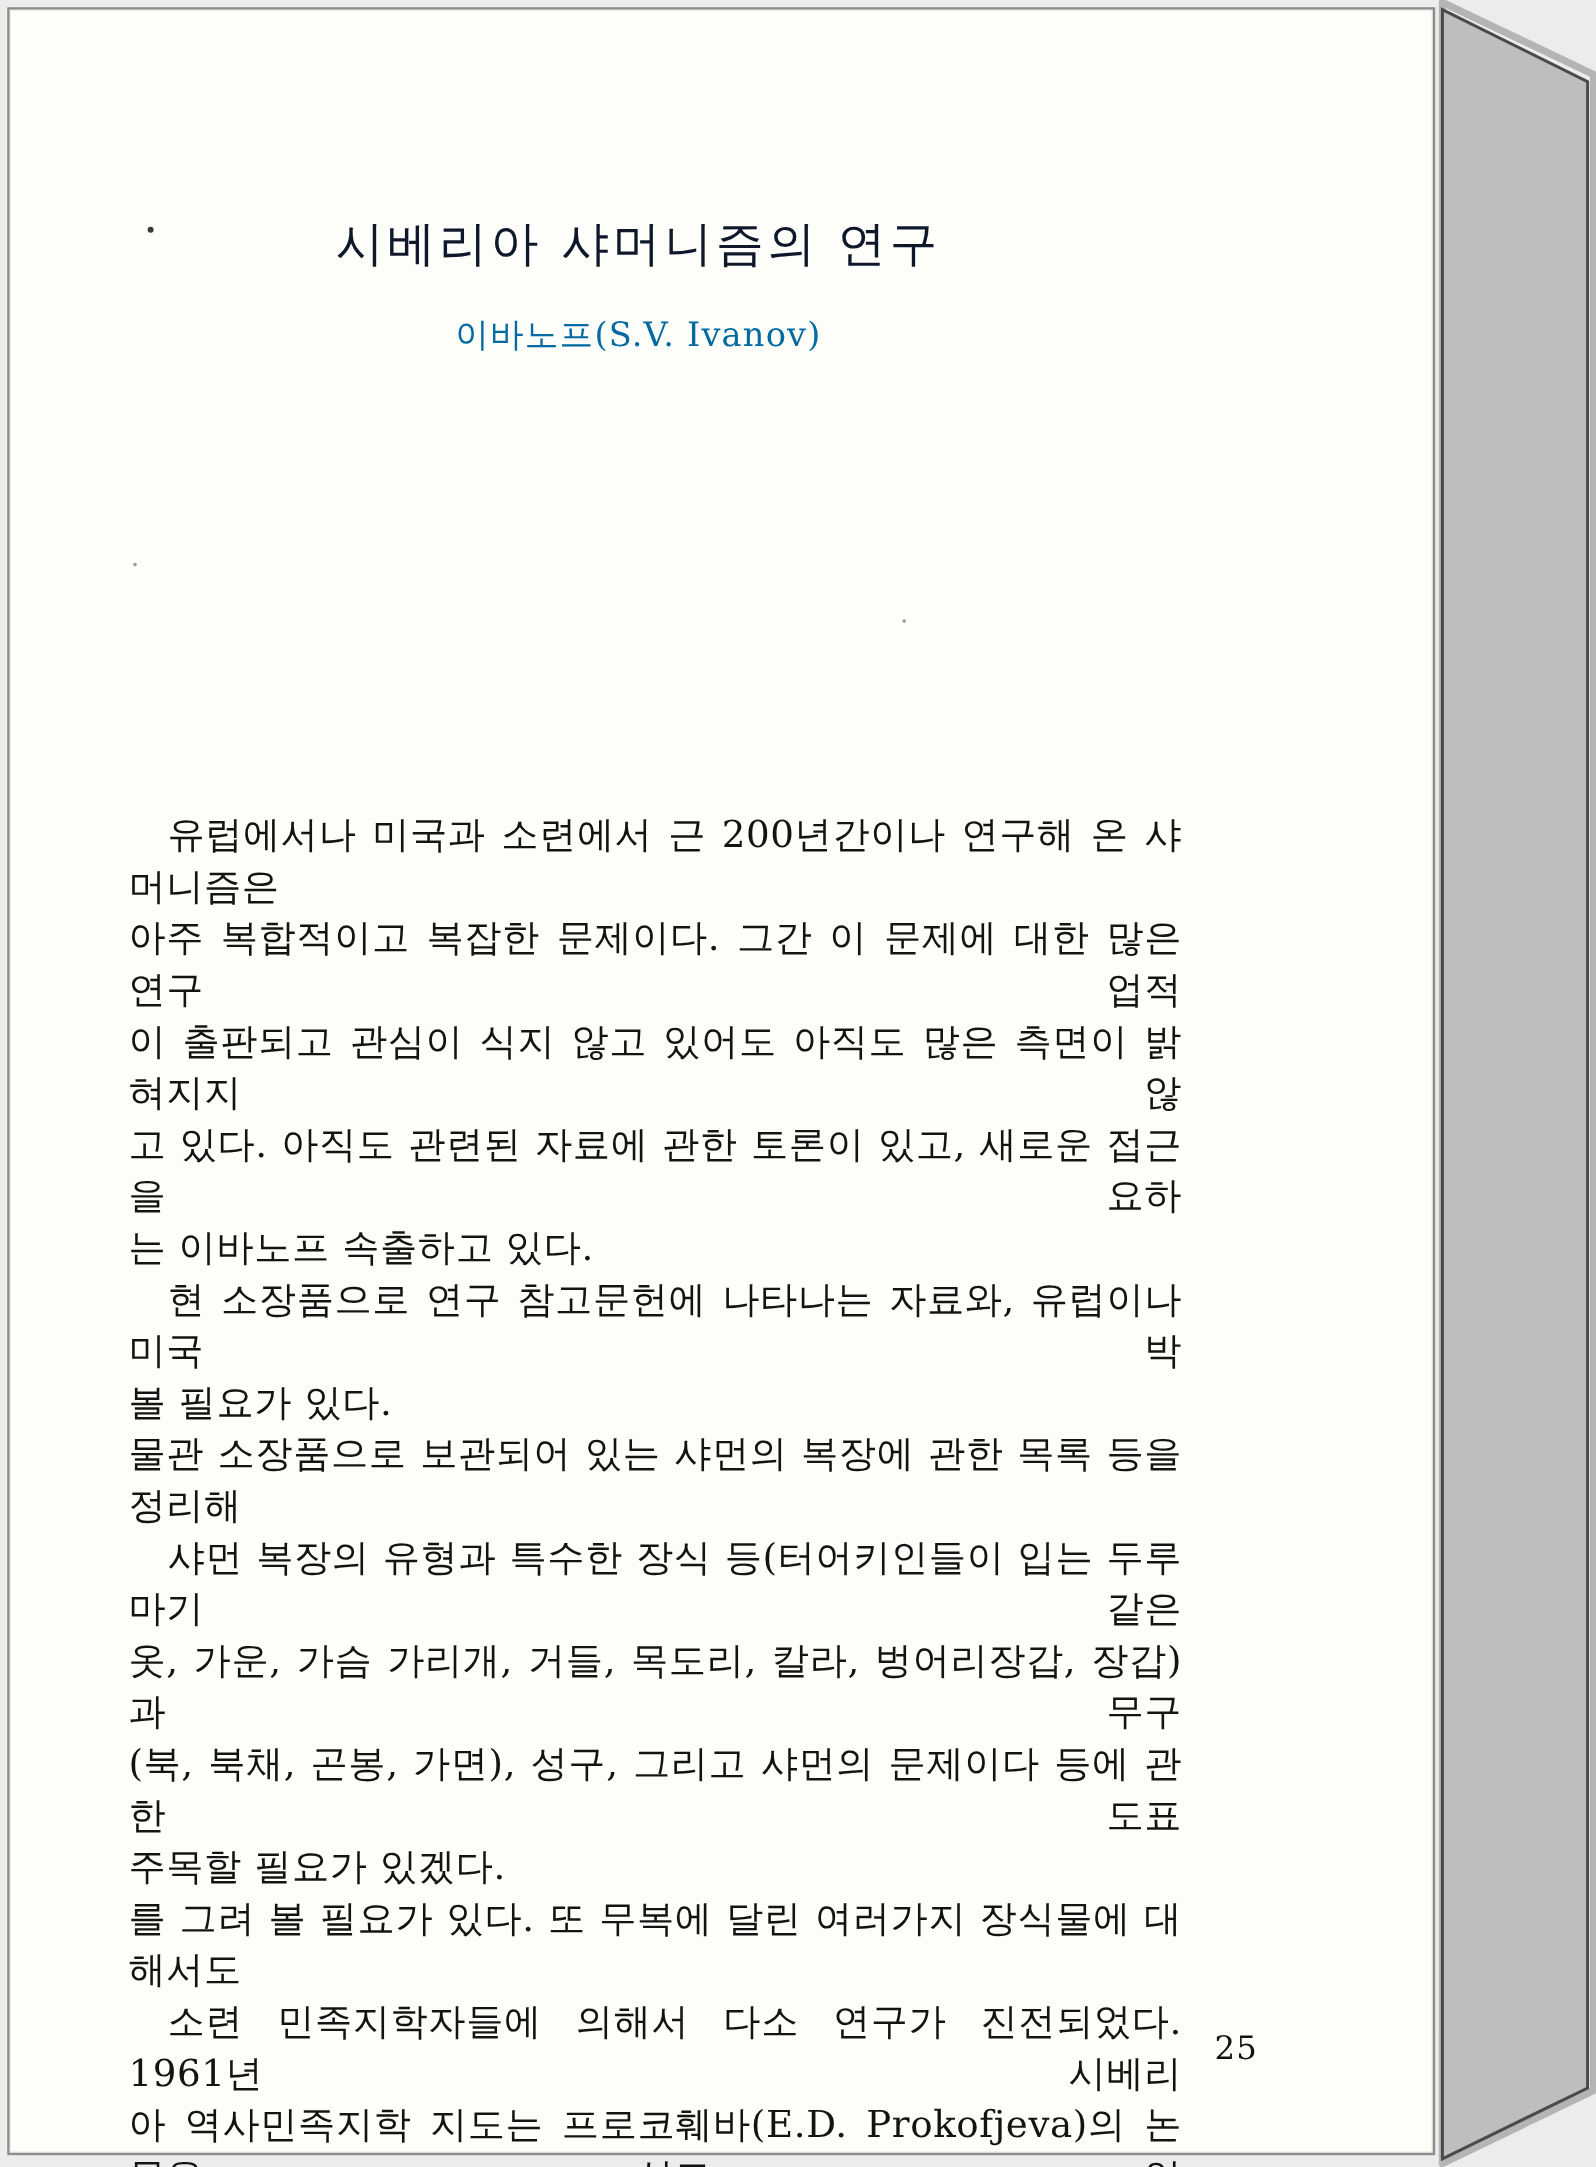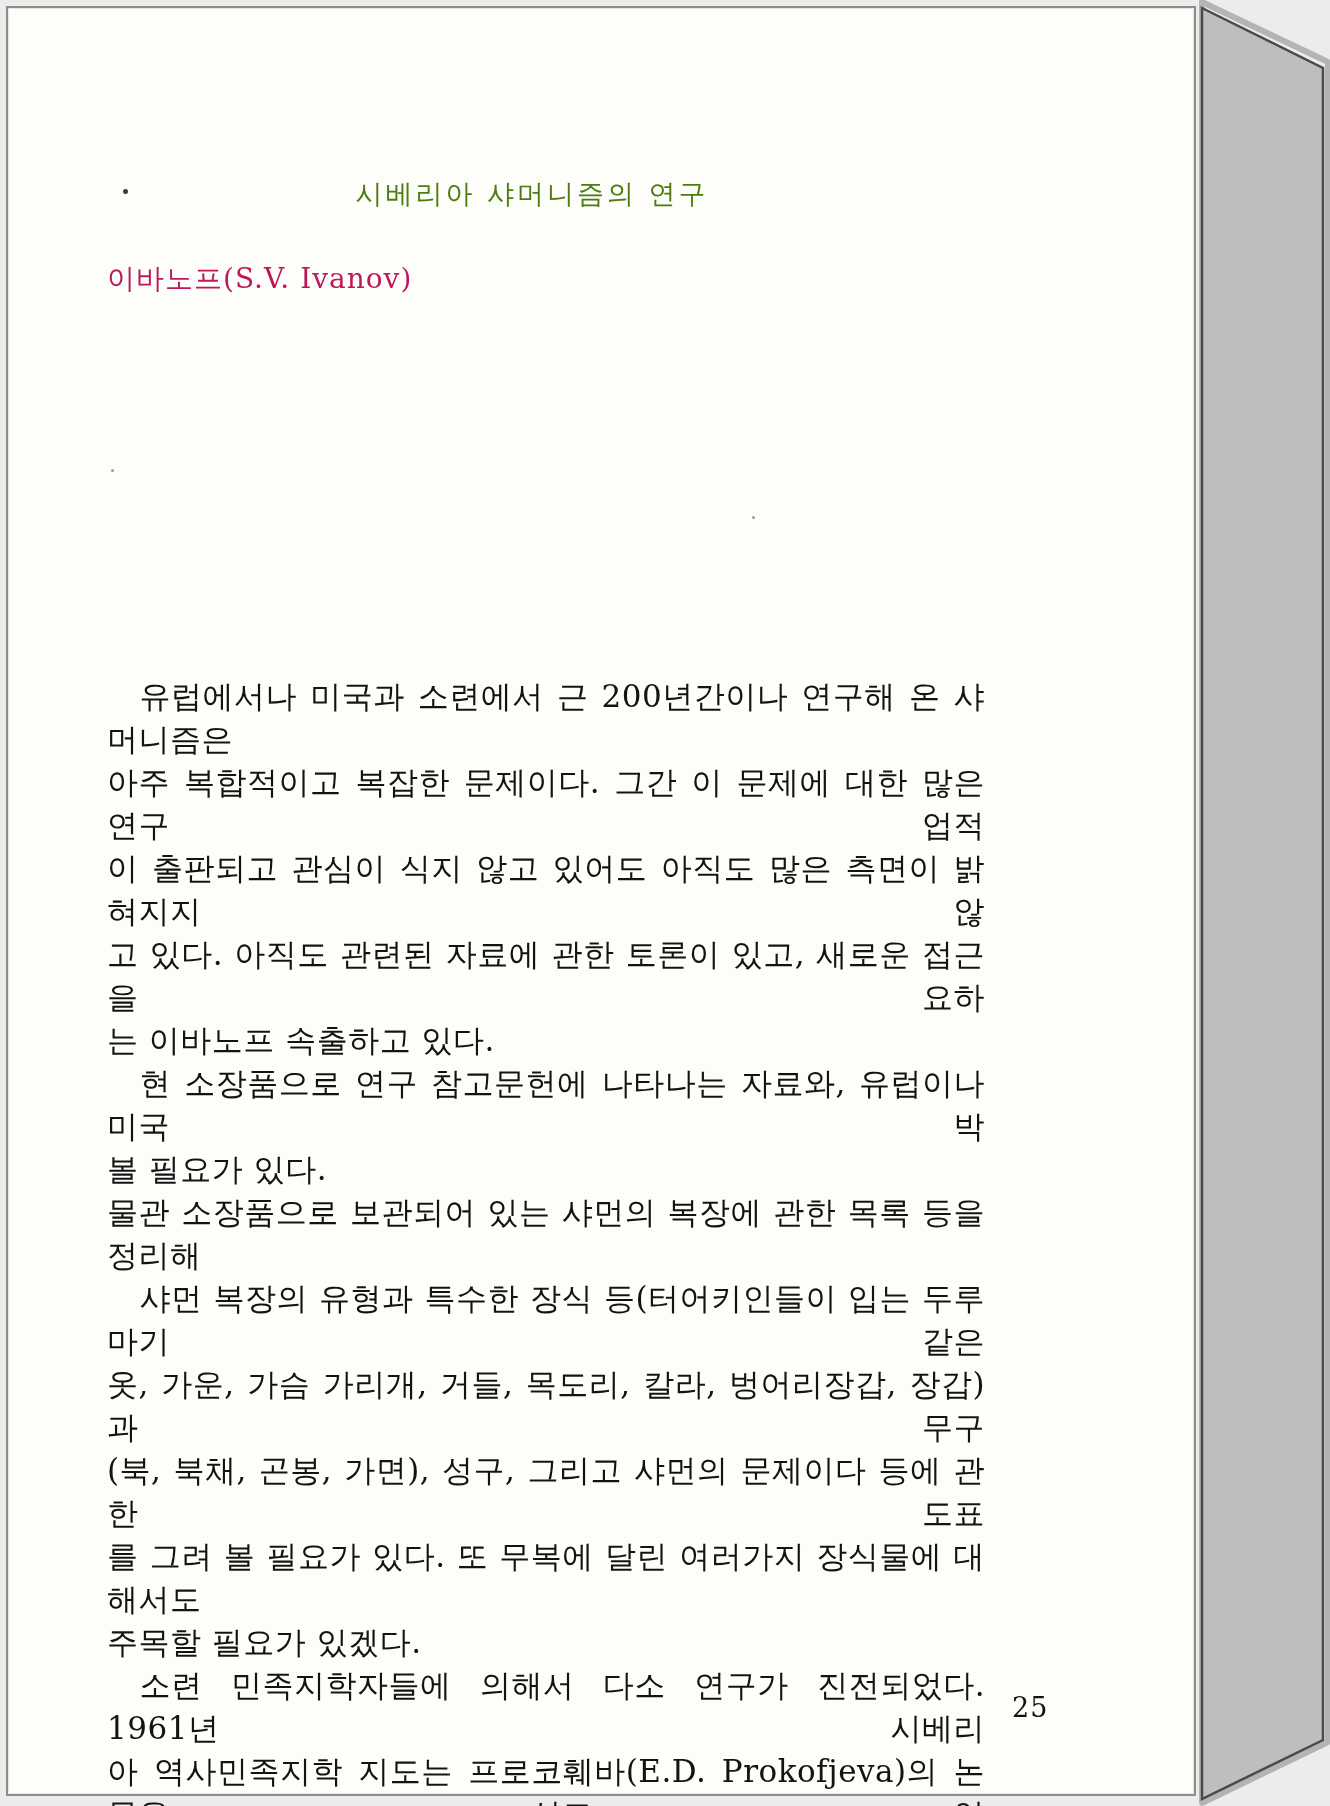--- a/index.html
+++ b/index.html
@@ -21,27 +21,28 @@
     box-shadow: inset 0 0 0 1px #e8e8e2;
     box-sizing:border-box;
   }
 
   
   .page-edge { position:absolute; left:1195px; top:0; width:135px; height:1806px; }
 
   .page-title {
     position:absolute; left:107px; top:176px; width:850px;
     text-align:center;
-    font-size:27px; letter-spacing:3px; font-weight:500;
-    color:#4d7c0f;
+    font-size:40px; letter-spacing:3px; font-weight:500;
+    color:#0f172a;
   }
   .page-author {
     position:absolute; left:107px; top:260px; width:850px;
+    text-align:center;
     font-size:28px; letter-spacing:1px;
-    color:#be185d;
+    color:#0369a1;
   }
 
   .body-text {
     position:absolute; left:107px; top:675px; width:878px;
     font-size:31px; color:#131313;
   }
   .line {
     line-height:43px;
     text-align:justify;
     text-align-last:justify;
@@ -91,22 +92,22 @@
       </div>
       <div>
         <div class="line first">현 소장품으로 연구 참고문헌에 나타나는 자료와, 유럽이나 미국 박</div>
         <div class="line last">볼 필요가 있다.</div>
         <div class="line">물관 소장품으로 보관되어 있는 샤먼의 복장에 관한 목록 등을 정리해</div>
       </div>
       <div>
         <div class="line first">샤먼 복장의 유형과 특수한 장식 등(터어키인들이 입는 두루마기 같은</div>
         <div class="line">옷, 가운, 가슴 가리개, 거들, 목도리, 칼라, 벙어리장갑, 장갑)과 무구</div>
         <div class="line">(북, 북채, 곤봉, 가면), 성구, 그리고 샤먼의 문제이다 등에 관한 도표</div>
+        <div class="line last">주목할 필요가 있겠다.</div>
         <div class="line">를 그려 볼 필요가 있다. 또 무복에 달린 여러가지 장식물에 대해서도</div>
-        <div class="line last">주목할 필요가 있겠다.</div>
       </div>
       <div>
         <div class="line first">소련 민족지학자들에 의해서 다소 연구가 진전되었다. 1961년 시베리</div>
         <div class="line">아 역사민족지학 지도는 프로코훼바(E.D. Prokofjeva)의 논문을 싣고 있</div>
       </div>
     </div>
 
   <div class="page-number">25</div>
 
 </div>

